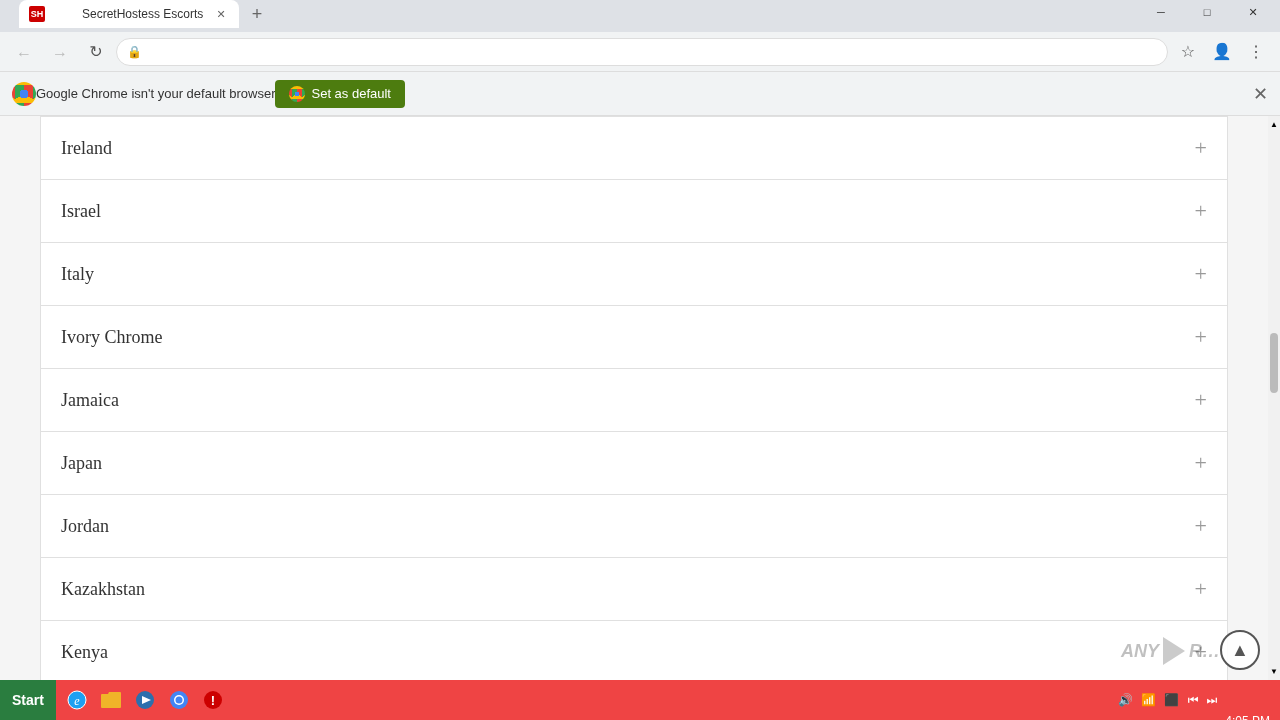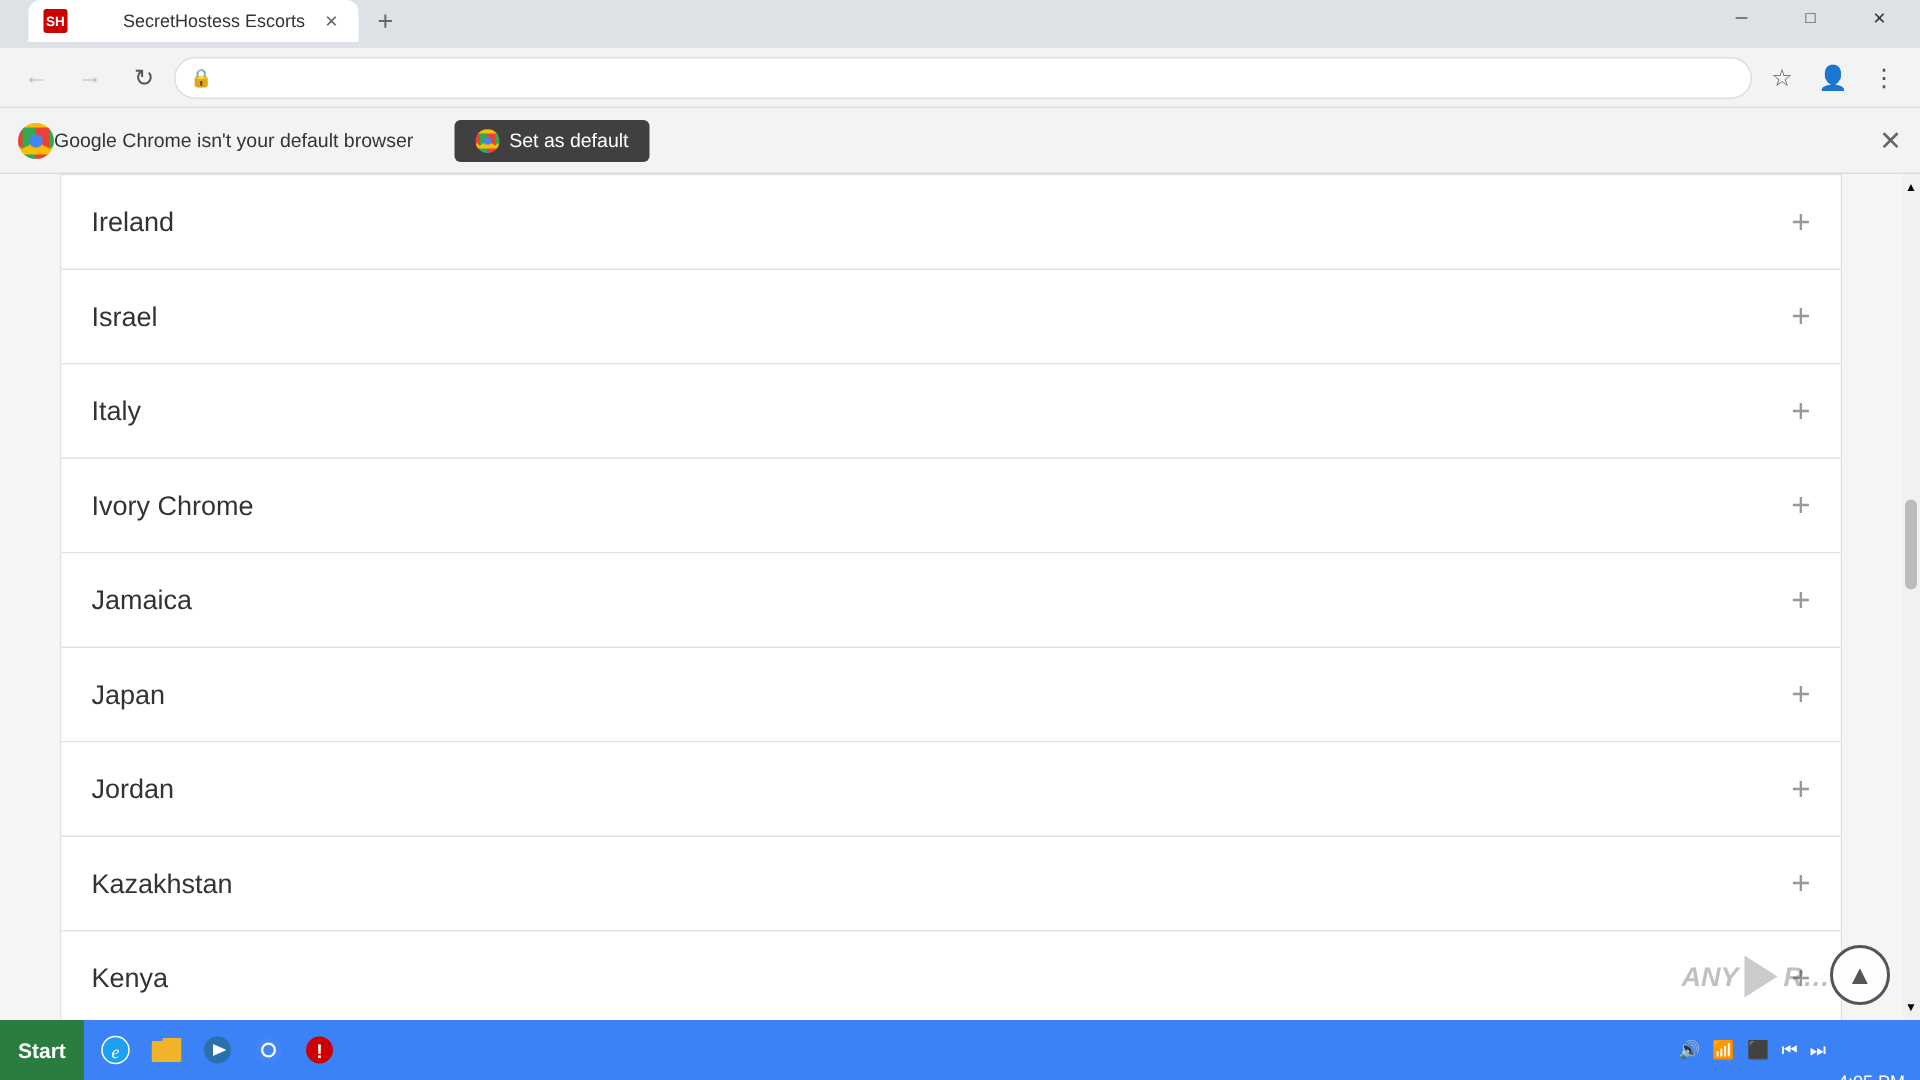--- a/index.html
+++ b/index.html
@@ -5,21 +5,21 @@
     * { margin: 0; padding: 0; box-sizing: border-box; }
     body { font-family: Arial, sans-serif; background: #fff; overflow: hidden; width: 1280px; height: 720px; }
 
     
     .taskbar {
       position: fixed;
       bottom: 0;
       left: 0;
       width: 1280px;
       height: 40px;
-      background: #3b82f6;
+      background: #ef4444;
       display: flex;
       align-items: center;
       z-index: 1000;
     }
     .taskbar-start {
       background: #2a7d3f;
       color: white;
       font-weight: bold;
       font-size: 14px;
       padding: 4px 12px;
@@ -210,31 +210,30 @@
       width: 24px;
       height: 24px;
       border-radius: 50%;
       border: 3px solid transparent;
       background:
         radial-gradient(circle at center, #4285f4 0%, #4285f4 35%, transparent 35%),
         conic-gradient(#ea4335 0deg 120deg, #fbbc05 120deg 240deg, #34a853 240deg 360deg);
       flex-shrink: 0;
     }
     .set-default-btn {
-      background: #404040;
+      background: #4d7c0f;
       color: white;
       border: none;
       border-radius: 4px;
       padding: 6px 14px;
       font-size: 13px;
       cursor: pointer;
       display: flex;
       align-items: center;
       gap: 6px;
-      margin-left: 28px;
     }
     .notification-close {
       margin-left: auto;
       cursor: pointer;
       font-size: 18px;
       color: #666;
     }
 
     
     .content-area {
@@ -247,20 +246,21 @@
     .page-content {
       flex: 1;
       overflow: hidden;
       padding: 0 40px;
     }
 
     
     .country-list {
       background: #fff;
       border: 1px solid #e0e0e0;
+      font-family: Liberation Serif, serif;
     }
     .country-item {
       display: flex;
       align-items: center;
       justify-content: space-between;
       padding: 0 20px;
       height: 63px;
       border-bottom: 1px solid #e0e0e0;
       cursor: pointer;
       background: #fff;

